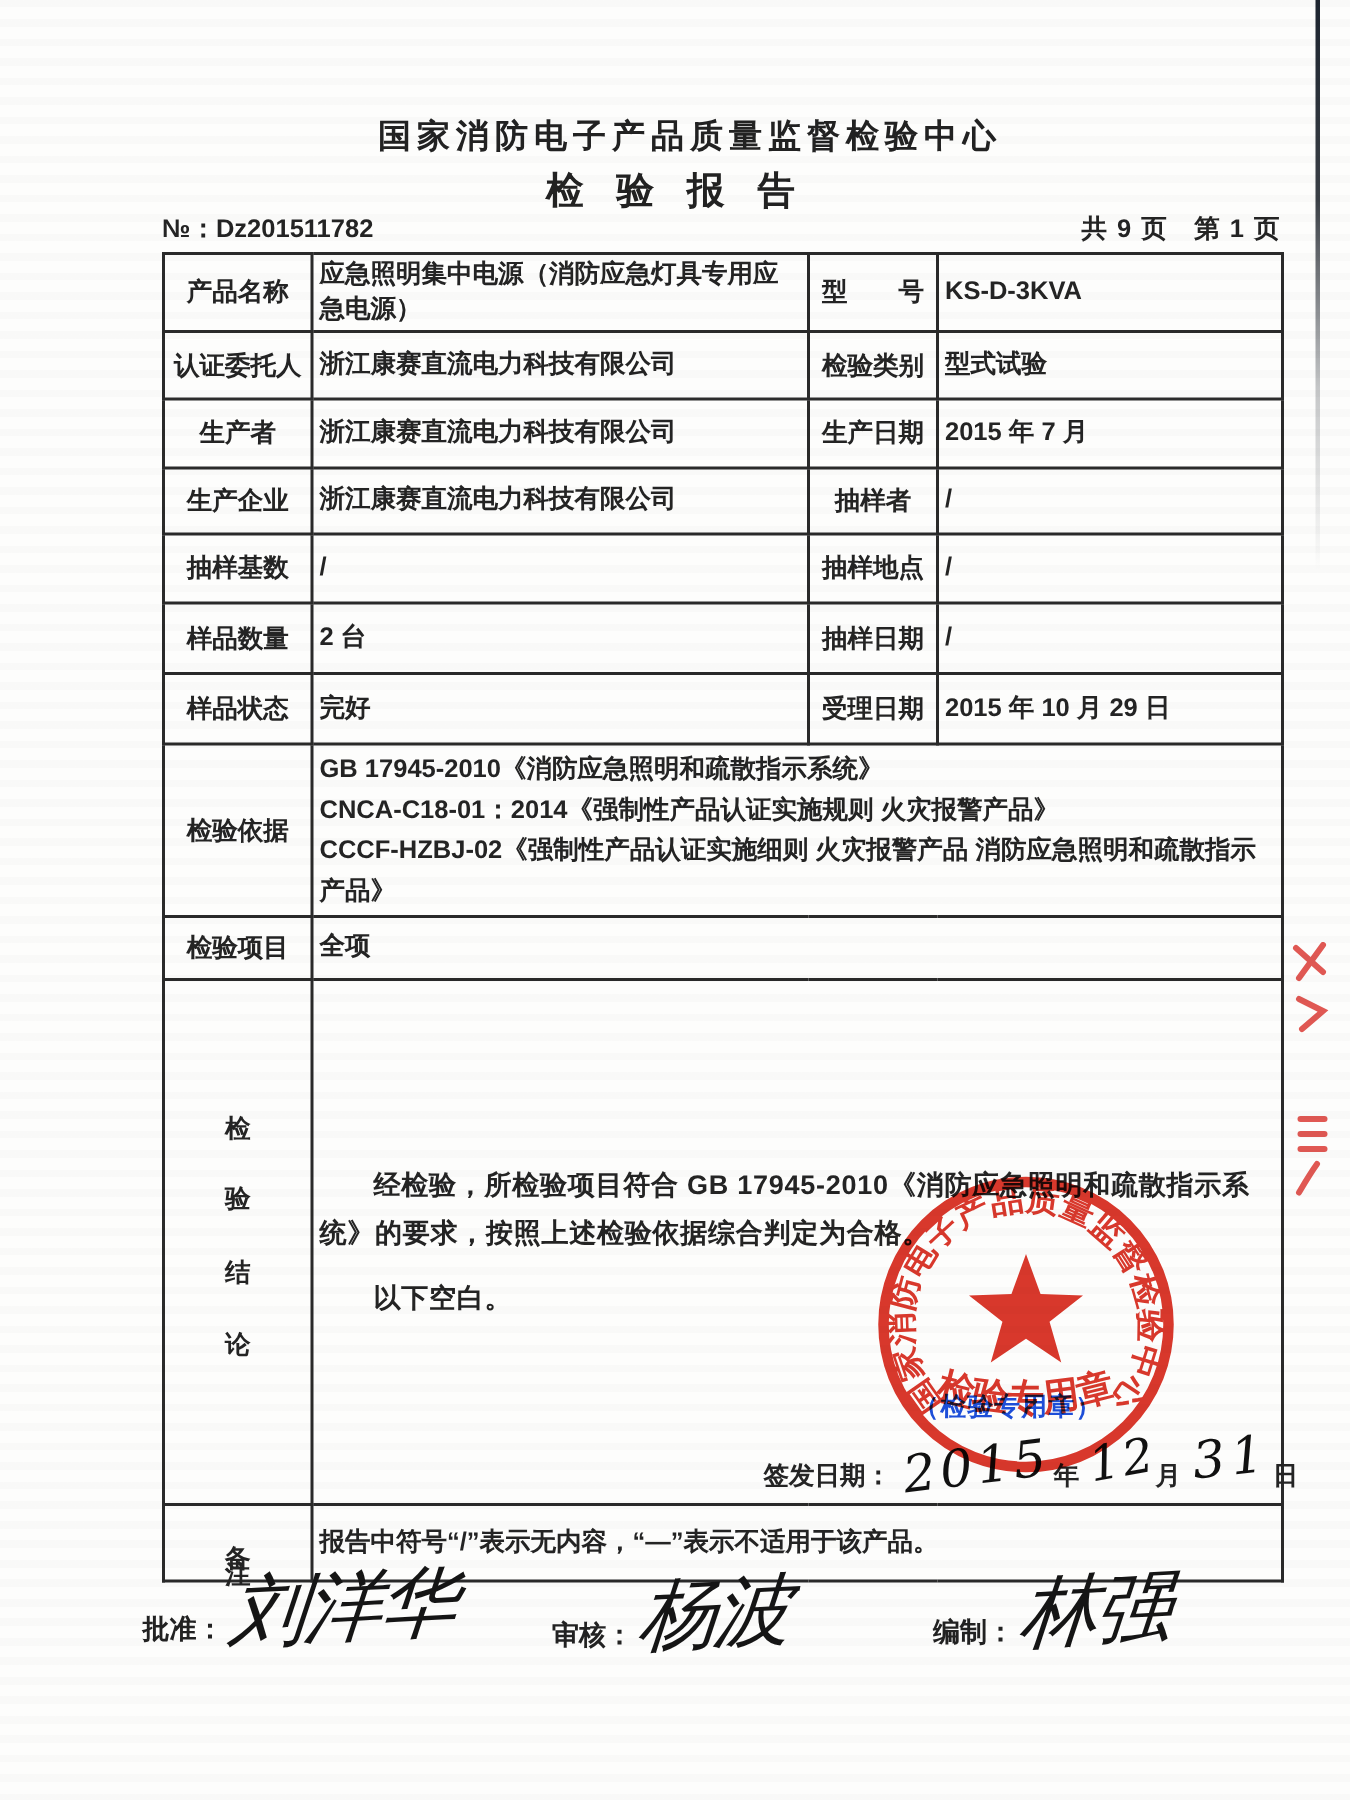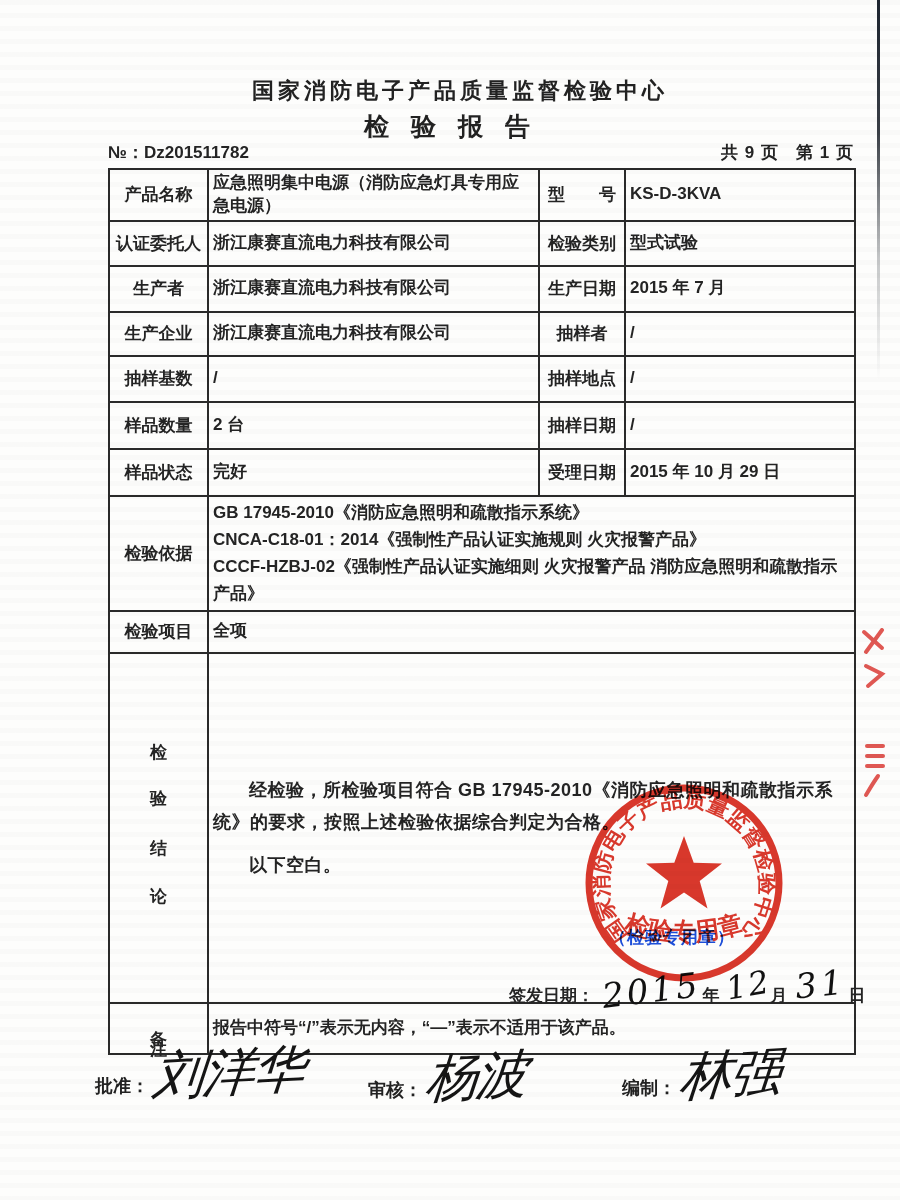--- a/index.html
+++ b/index.html
@@ -23,21 +23,21 @@
   td.concl{position:relative;padding:10px 16px 0 12px;font-size:18px;vertical-align:top;}
   .vlab{writing-mode:vertical-lr;letter-spacing:48px;text-align:center;margin:0 auto;
         display:inline-block;font-weight:600;}
   .vlab-sm{writing-mode:vertical-lr;letter-spacing:10px;text-align:center;margin:0 auto;
         display:inline-block;font-weight:600;}
   .concl p{margin:0;line-height:1.8;letter-spacing:.5px;}
   .p-indent{text-indent:2em;}
   .p2{margin-top:10px !important;}
   .overlay-chop{position:absolute;left:400px;top:272px;font-size:17px;font-weight:700;
         color:#1d4ed8;z-index:1;letter-spacing:1px;}
-  .issue-line{position:absolute;left:300px;top:316px;z-index:1;display:flex;
+  .issue-line{position:absolute;left:300px;top:304px;z-index:1;display:flex;
         align-items:flex-start;font-size:17px;font-weight:700;white-space:nowrap;}
   .issue-line .unit{margin-top:14px;}
   .hw{font-family:"DejaVu Serif",serif;font-style:italic;font-weight:400;color:#111;}
   .hw-year{font-size:34px;transform:rotate(-7deg);display:inline-block;margin:0 2px 0 8px;letter-spacing:3px;}
   .hw-mon{font-size:32px;transform:rotate(-10deg);display:inline-block;margin:-4px 0 0 6px;letter-spacing:2px;}
   .hw-day{font-size:34px;transform:rotate(-6deg);display:inline-block;margin:-6px 2px 0 8px;letter-spacing:4px;}
   .stamp{position:absolute;left:370px;top:124px;z-index:3;mix-blend-mode:multiply;
         opacity:.93;filter:blur(.3px);}
   .footer{position:absolute;left:95px;top:1048px;width:780px;height:120px;}
   .approval{position:absolute;display:flex;align-items:flex-start;}

